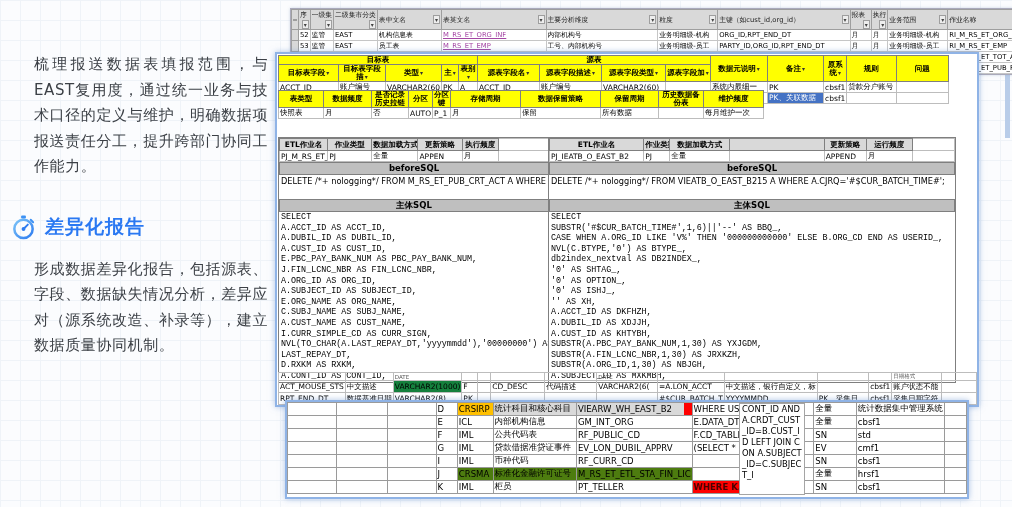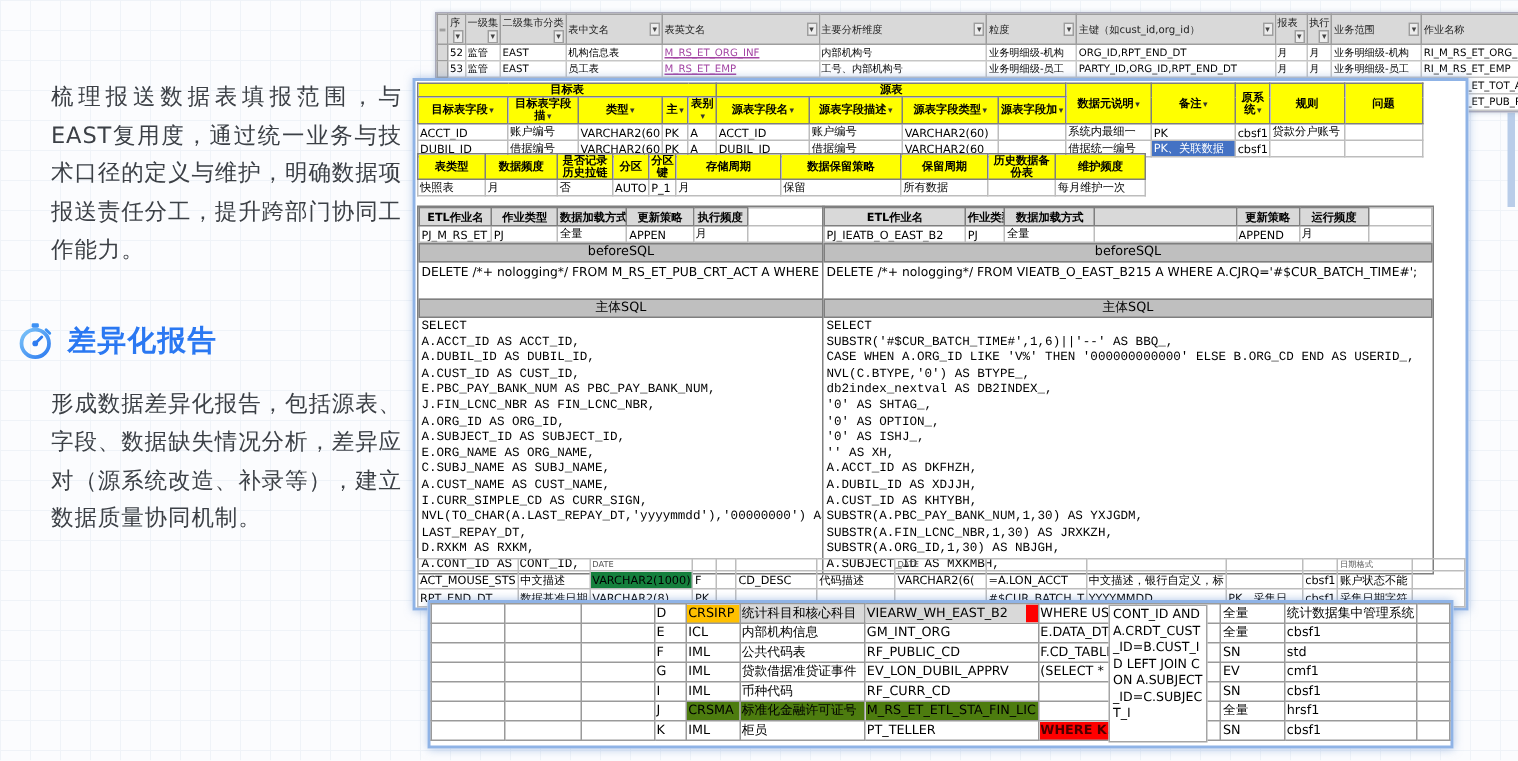--- a/index.html
+++ b/index.html
@@ -35,21 +35,21 @@
               border:1px solid #9E9E9E;line-height:7px;padding:0 1px}
   td.h.na::after{content:""}
   td.rh{background:#D9D9D9;border-color:#9E9E9E}
   td.lk{color:#A446A4;text-decoration:underline}
   .yellow-strip{position:absolute;left:292px;top:54px;width:718px;height:4px;background:#FFC400;z-index:1}
   .top-scroll{position:absolute;left:1005px;top:8px;width:5px;height:130px;background:#B9CDE9;z-index:1}
   
   .main-sheet{left:275px;top:52px;width:700px;height:351px;z-index:2;
               border:2px solid #8FB3E6;box-shadow:0 0 6px rgba(110,150,210,.55)}
   .b1{position:absolute;left:1px;top:1px}
-  .b2{position:absolute;left:1px;top:48px}
+  .b2{position:absolute;left:1px;top:36px}
   td.gh,td.fh,td.sh{background:#FFFF00;font-weight:bold;text-align:center;
       border:1px solid #7F7F7F;white-space:normal;line-height:8px;font-size:7.5px}
   td.fh::after{content:"▾";font-size:6px;color:#333;margin-left:1px}
   td.fh.nf::after{content:""}
   .t-band1 thead tr:first-child td{height:8px}
   .t-band1 thead tr:nth-child(2) td{height:14px}
   .t-storage tr:first-child td{height:13px}
   .t-storage tr:nth-child(2) td{height:9px}
   td.sel{background:#4472C4;color:#fff}
   td.green{background:#15803d}
@@ -57,21 +57,21 @@
   
   .panelbox{position:absolute;top:83px;border:1px solid #7F7F7F;background:#fff}
   .pL{left:1px;width:270px}
   .pR{left:271px;width:406px}
   .t-etl{width:100%}
   .t-etl td{height:10px;font-size:7.5px}
   .t-etl tr:first-child td{height:11px}
   td.eh{background:#D9D9D9;font-weight:bold;text-align:center;border:1px solid #7F7F7F;font-size:7.5px}
   td.eh.x{background:#fff;border-color:#BDBDBD}
   .sqlband{height:11px;line-height:11px;background:#BFBFBF;border:1px solid #7F7F7F;
-           font-size:8.5px;font-weight:normal;text-align:center}
+           font-size:8.5px;font-weight:bold;text-align:center}
   .before-pre{height:22px;font-size:8.2px;line-height:11px;white-space:pre;overflow:hidden;padding:1px 2px}
   .body-pre{margin:0;height:170px;font-family:Liberation Mono, monospace;font-size:8.4px;
             line-height:10.6px;white-space:pre;overflow:hidden;padding:0 2px}
   .tail{position:absolute;left:1px;top:318px}
   .t-tail tr.clip td{height:5px;font-size:5.5px;color:#555}
   .t-tail tr td{height:11px;font-size:7.5px}
   
   .bottom-sheet{left:285px;top:400px;width:680px;height:95px;z-index:3;
                 border:2px solid #8FB3E6;box-shadow:0 0 6px rgba(110,150,210,.55)}
   .t-bot td{height:12px;font-size:8.5px;border-color:#9A9A9A}

